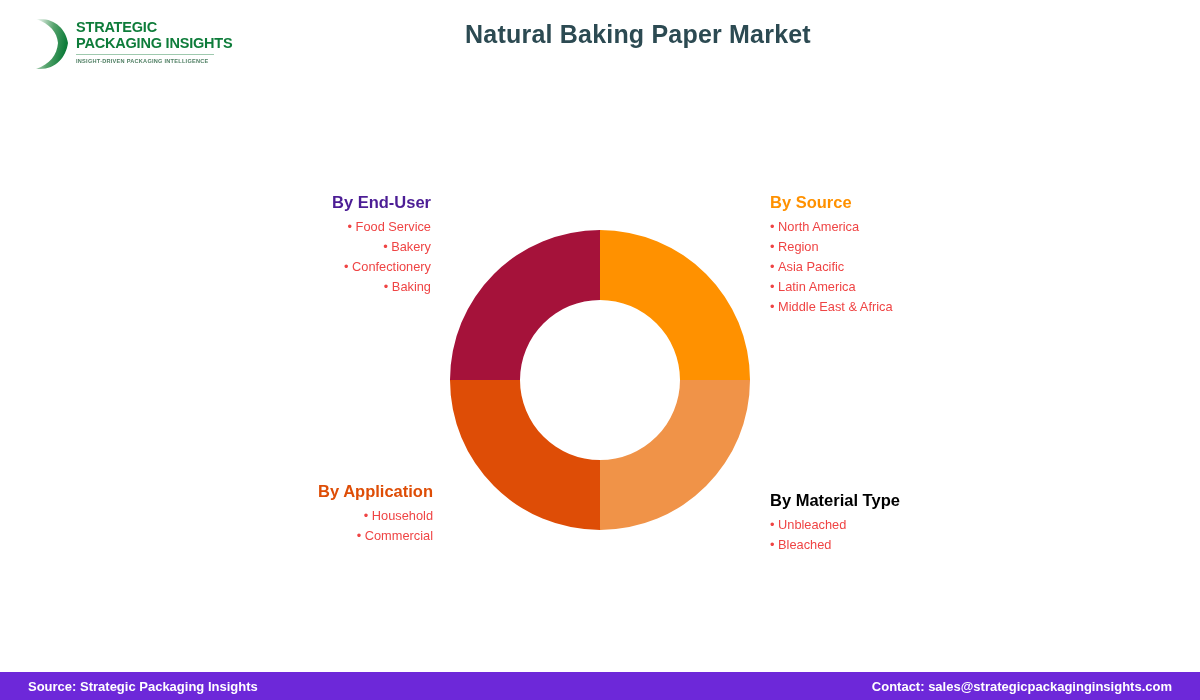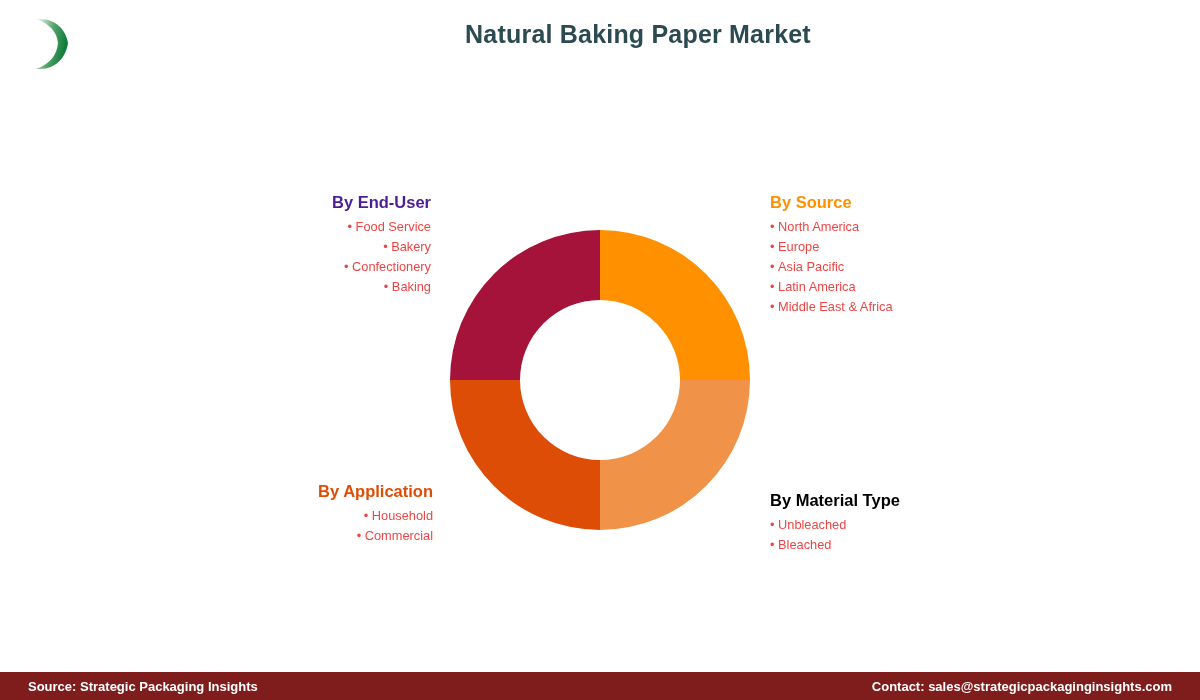--- a/index.html
+++ b/index.html
@@ -145,20 +145,26 @@
         <linearGradient id="chevGrad" x1="0" y1="0" x2="1" y2="0.3">
           <stop offset="0%" stop-color="#ffffff"></stop>
           <stop offset="22%" stop-color="#bcd9c4"></stop>
           <stop offset="55%" stop-color="#56a36d"></stop>
           <stop offset="100%" stop-color="#0E7C3A"></stop>
         </linearGradient>
       </defs>
       <path d="M6 3 L10 3 C26 3 36 14 38 27 C36 41 26 53 10 53 L6 53 C20 48 27 39 28 27 C27 16 20 8 6 3 Z" fill="url(#chevGrad)"></path>
     </svg>
   </span>
+  <div class="logo-text">
+    <div class="logo-line1">STRATEGIC</div>
+    <div class="logo-line2">PACKAGING INSIGHTS</div>
+    <div class="logo-rule"></div>
+    <div class="logo-tagline">INSIGHT-DRIVEN PACKAGING INTELLIGENCE</div>
+  </div>
 </div>
 
 <div class="page-title" style="color: rgb(44, 74, 82);">Natural Baking Paper Market</div>
 
 <div class="donut-wrap">
   <svg width="300" height="300" viewBox="0 0 300 300" xmlns="http://www.w3.org/2000/svg">
 
     <path id="seg-arc-0" d="M150 0 A150 150 0 0 1 300 150 L230 150 A80 80 0 0 0 150 70 Z" fill="#FF9100"></path>
 
     <path id="seg-arc-1" d="M300 150 A150 150 0 0 1 150 300 L150 230 A80 80 0 0 0 230 150 Z" fill="#F09348"></path>
@@ -176,21 +182,21 @@
     <li>Bakery</li>
     <li>Confectionery</li>
     <li>Baking</li>
   </ul>
 </div>
 
 <div class="seg-block align-left" id="block-region">
   <div class="seg-title" id="title-region" style="color: rgb(255, 145, 0);">By Source</div>
   <ul class="seg-list">
     <li>North America</li>
-    <li>Europe</li>
+    <li>Region</li>
     <li>Asia Pacific</li>
     <li>Latin America</li>
     <li>Middle East &amp; Africa</li>
   </ul>
 </div>
 
 <div class="seg-block align-right" id="block-application">
   <div class="seg-title" id="title-application" style="color: rgb(222, 77, 6);">By Application</div>
   <ul class="seg-list">
     <li>Household</li>
@@ -199,16 +205,16 @@
 </div>
 
 <div class="seg-block align-left" id="block-material">
   <div class="seg-title" id="title-material">By Material Type</div>
   <ul class="seg-list">
     <li>Unbleached</li>
     <li>Bleached</li>
   </ul>
 </div>
 
-<div class="footer" style="background: #7f1d1d;">
+<div class="footer" style="background: #6d28d9;">
   <span class="footer-text">Source: Strategic Packaging Insights</span>
   <span class="footer-text">Contact: sales@strategicpackaginginsights.com</span>
 </div>
 
 </body></html>

